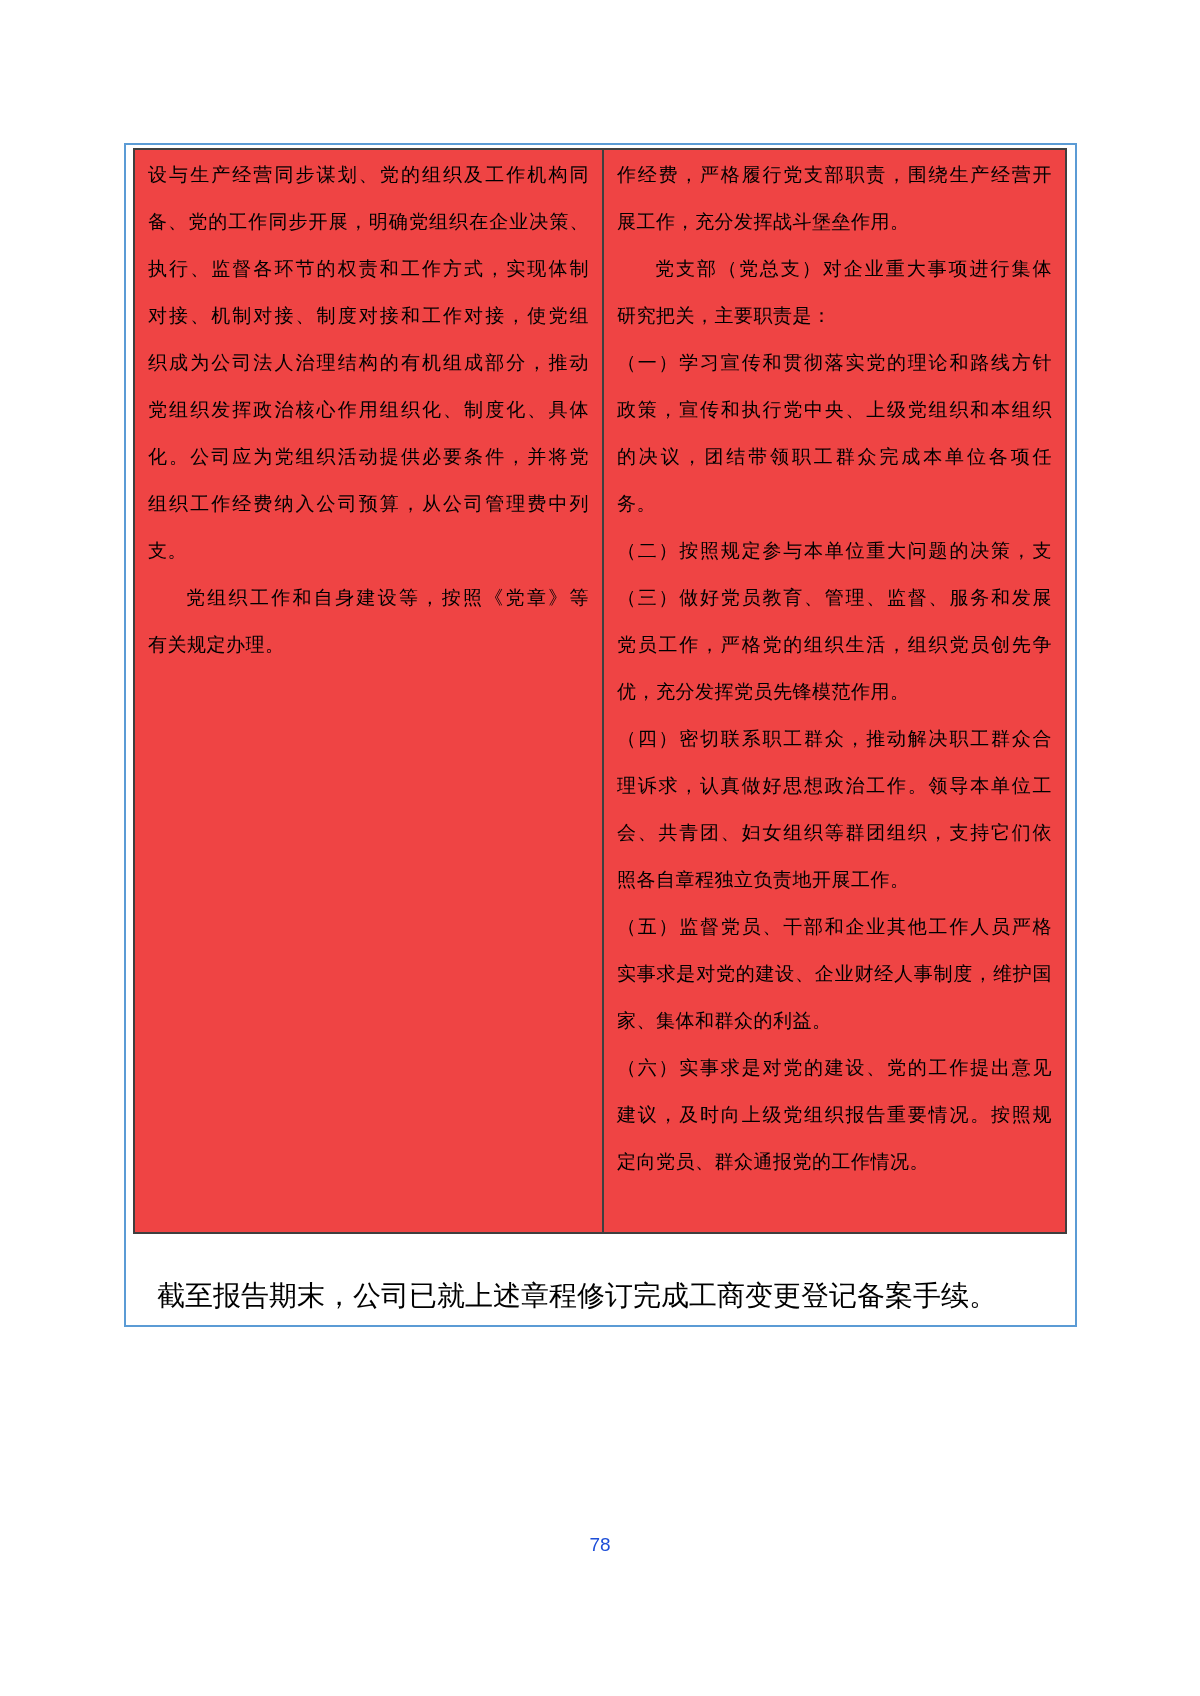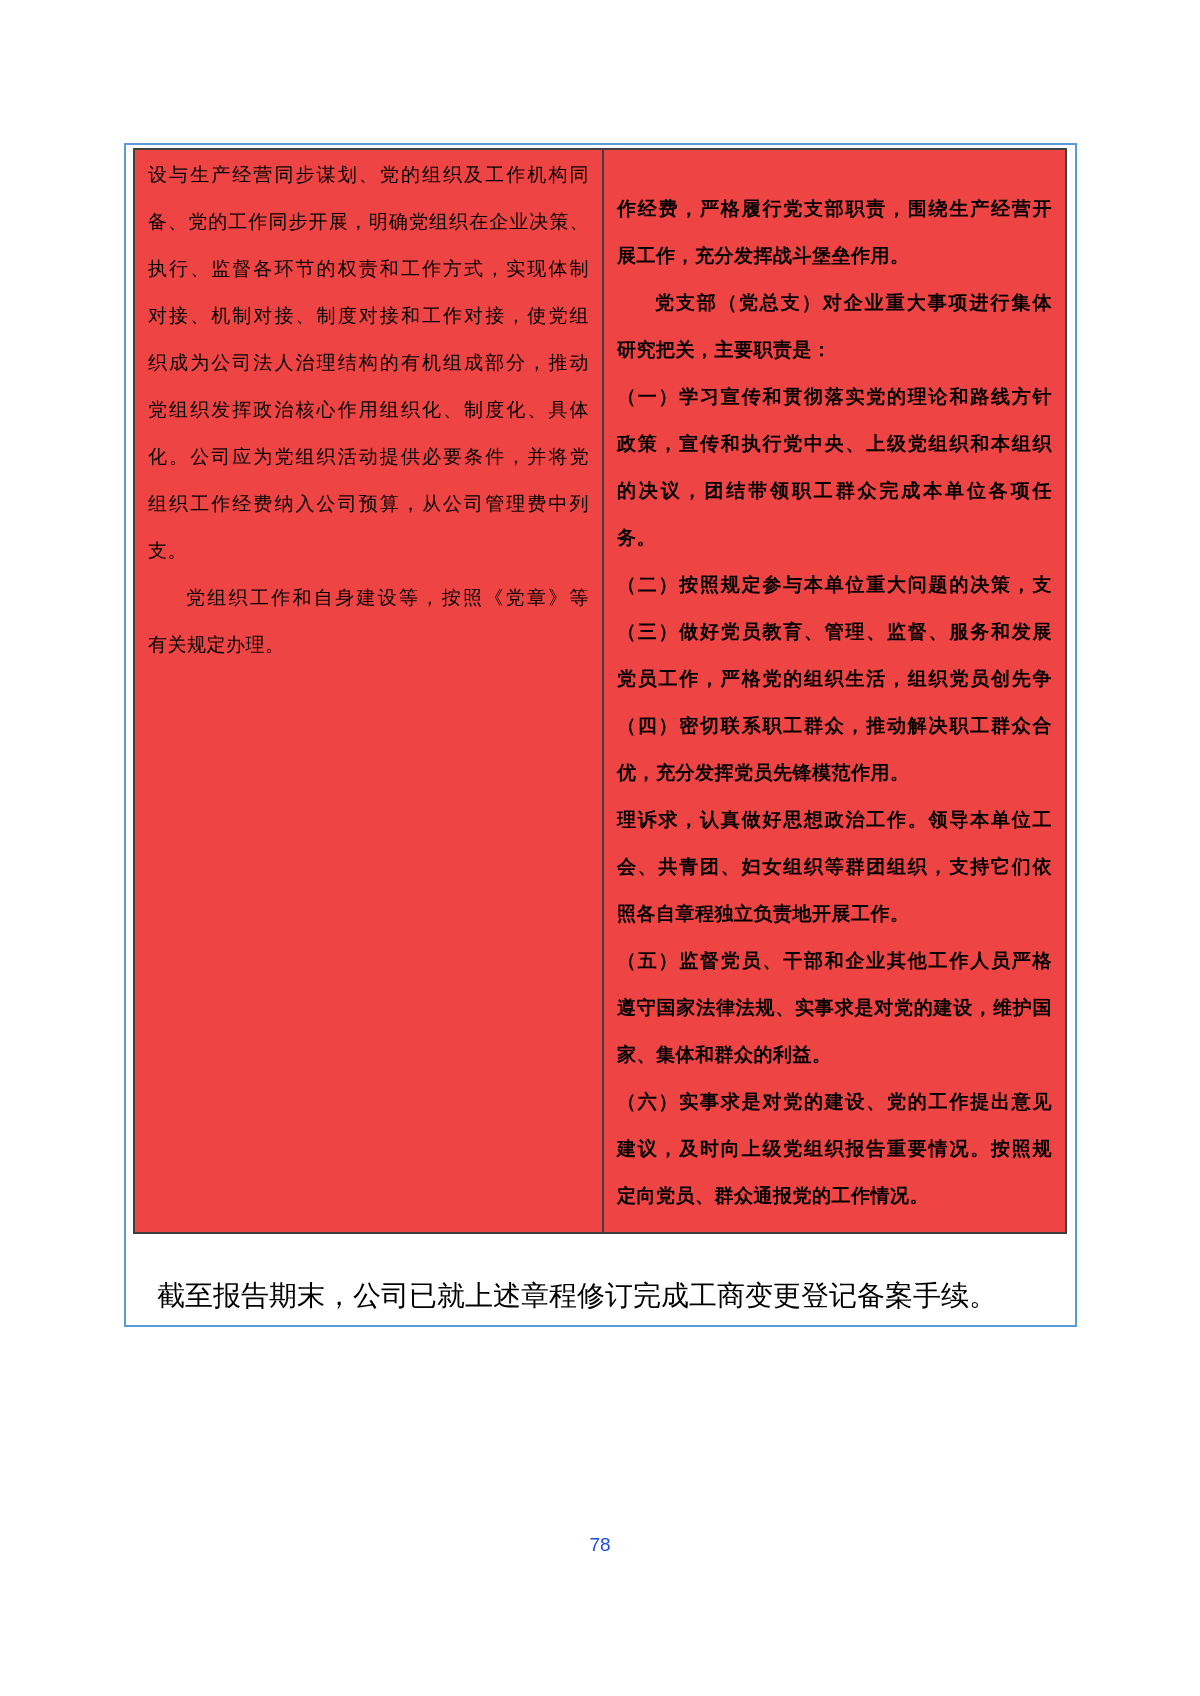--- a/index.html
+++ b/index.html
@@ -46,22 +46,21 @@
     letter-spacing: 0.5px;
     overflow: hidden;
   }
   .cell-left {
     width: 469px;
     border-right: 2px solid #3F3F3F;
     font-weight: normal;
   }
   .cell-right {
     flex: 1;
-    font-weight: bold;
-    margin-top: 34px;
+    font-weight: normal;
   }
   
   .ln {
     text-align: justify;
     text-align-last: justify;
     white-space: nowrap;
   }
   .ln.last {
     text-align-last: left;
   }
@@ -115,27 +114,27 @@
         <div class="ln last">展工作，充分发挥战斗堡垒作用。</div>
         <div class="ln indent">党支部（党总支）对企业重大事项进行集体</div>
         <div class="ln last">研究把关，主要职责是：</div>
         <div class="ln">（一）学习宣传和贯彻落实党的理论和路线方针</div>
         <div class="ln">政策，宣传和执行党中央、上级党组织和本组织</div>
         <div class="ln">的决议，团结带领职工群众完成本单位各项任</div>
         <div class="ln last">务。</div>
         <div class="ln">（二）按照规定参与本单位重大问题的决策，支</div>
         <div class="ln">（三）做好党员教育、管理、监督、服务和发展</div>
         <div class="ln">党员工作，严格党的组织生活，组织党员创先争</div>
+        <div class="ln last">优，充分发挥党员先锋模范作用。</div>
         <div class="ln">（四）密切联系职工群众，推动解决职工群众合</div>
-        <div class="ln last">优，充分发挥党员先锋模范作用。</div>
         <div class="ln">理诉求，认真做好思想政治工作。领导本单位工</div>
         <div class="ln">会、共青团、妇女组织等群团组织，支持它们依</div>
         <div class="ln last">照各自章程独立负责地开展工作。</div>
         <div class="ln">（五）监督党员、干部和企业其他工作人员严格</div>
-        <div class="ln">遵守国家法律法规、实事求是对党的建设，维护国</div>
+        <div class="ln">实事求是对党的建设、企业财经人事制度，维护国</div>
         <div class="ln last">家、集体和群众的利益。</div>
         <div class="ln">（六）实事求是对党的建设、党的工作提出意见</div>
         <div class="ln">建议，及时向上级党组织报告重要情况。按照规</div>
         <div class="ln last">定向党员、群众通报党的工作情况。</div>
       </div>
   </div>
   <p class="closing-paragraph">截至报告期末，公司已就上述章程修订完成工商变更登记备案手续。</p>
 </div>
 
 <div class="page-number">78</div>

